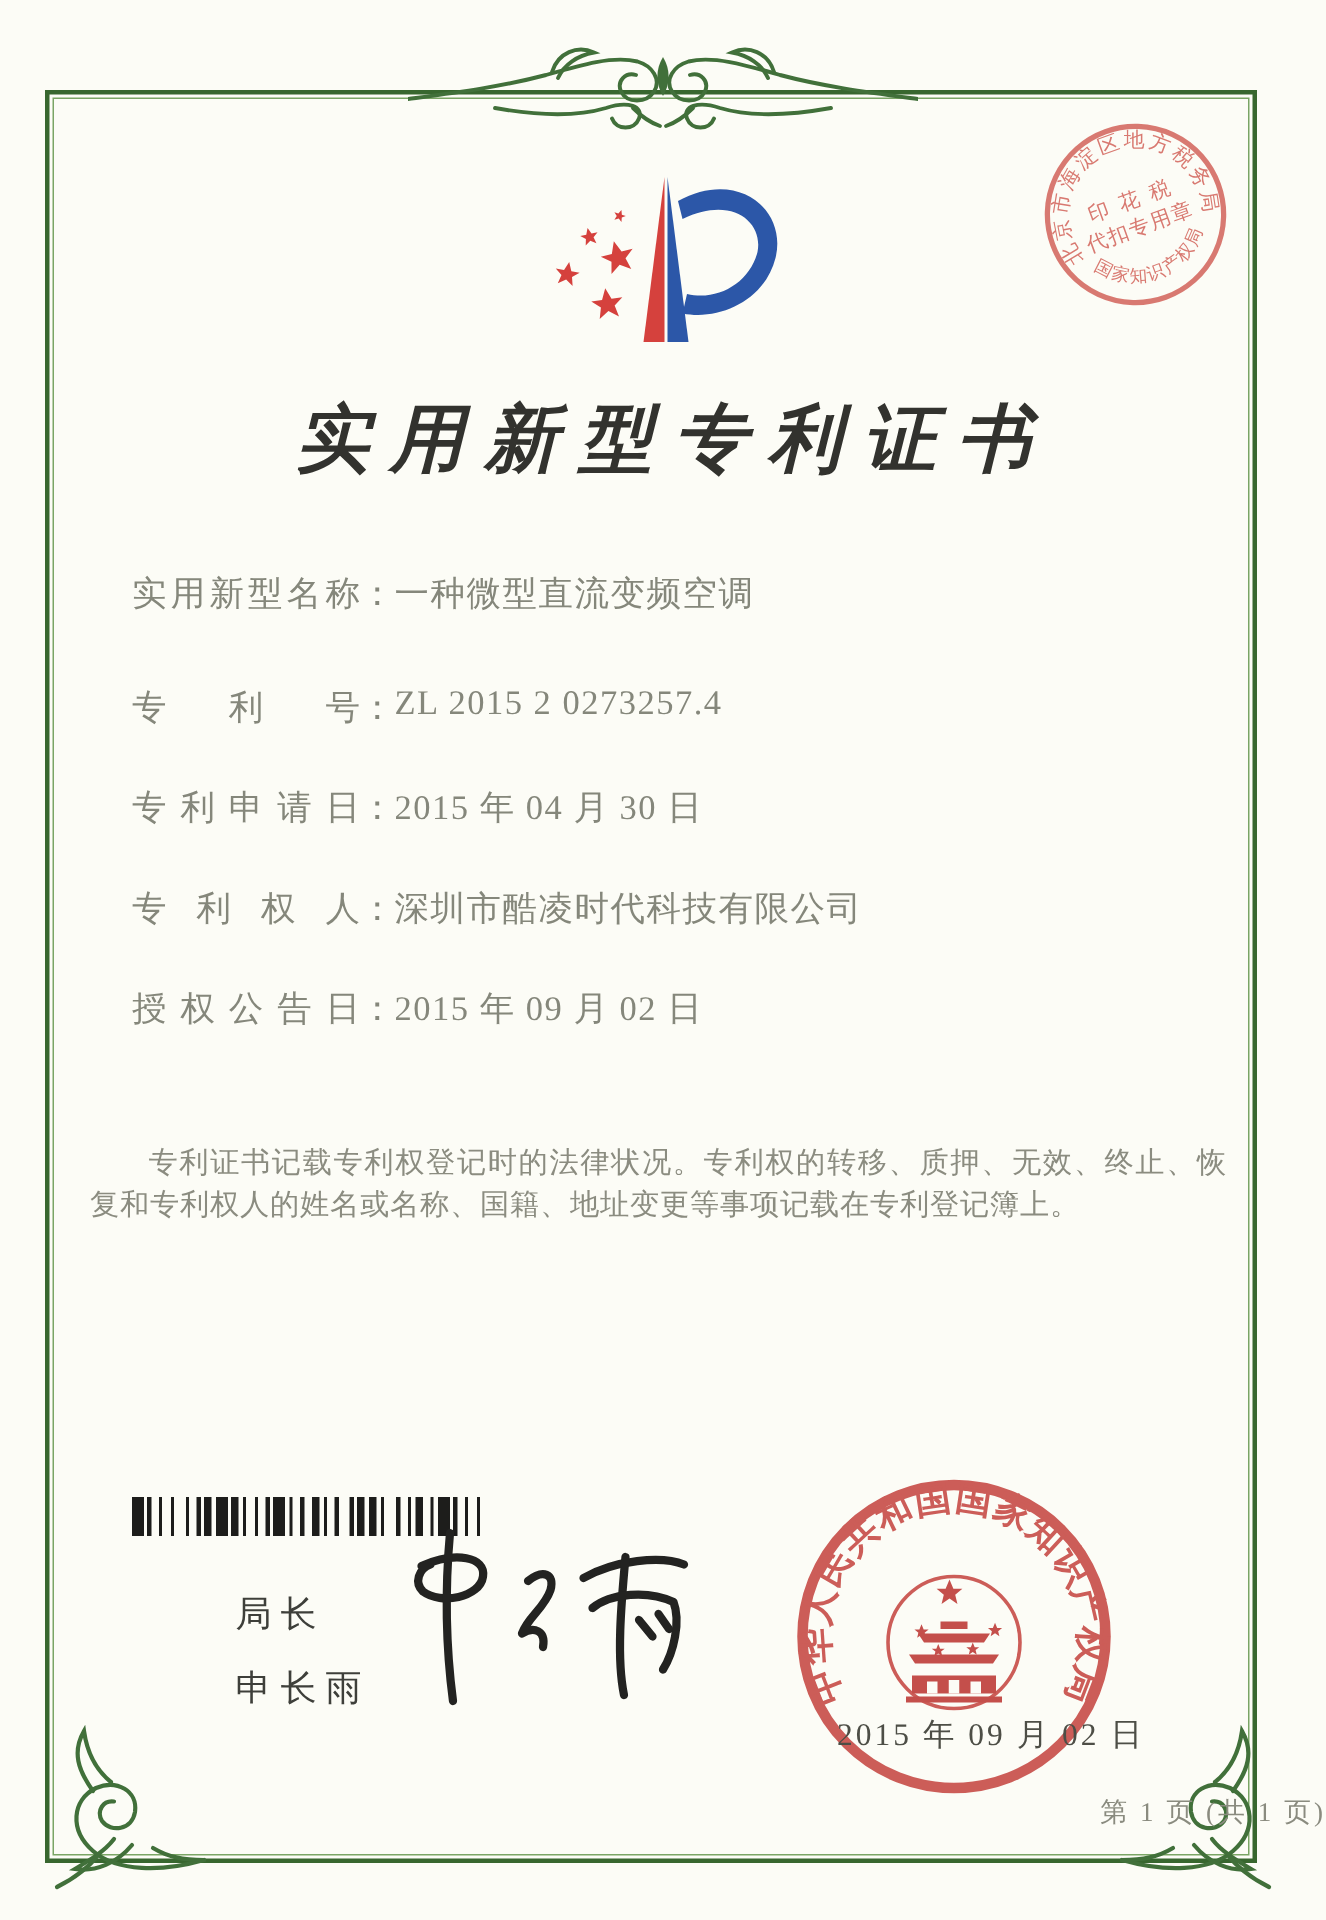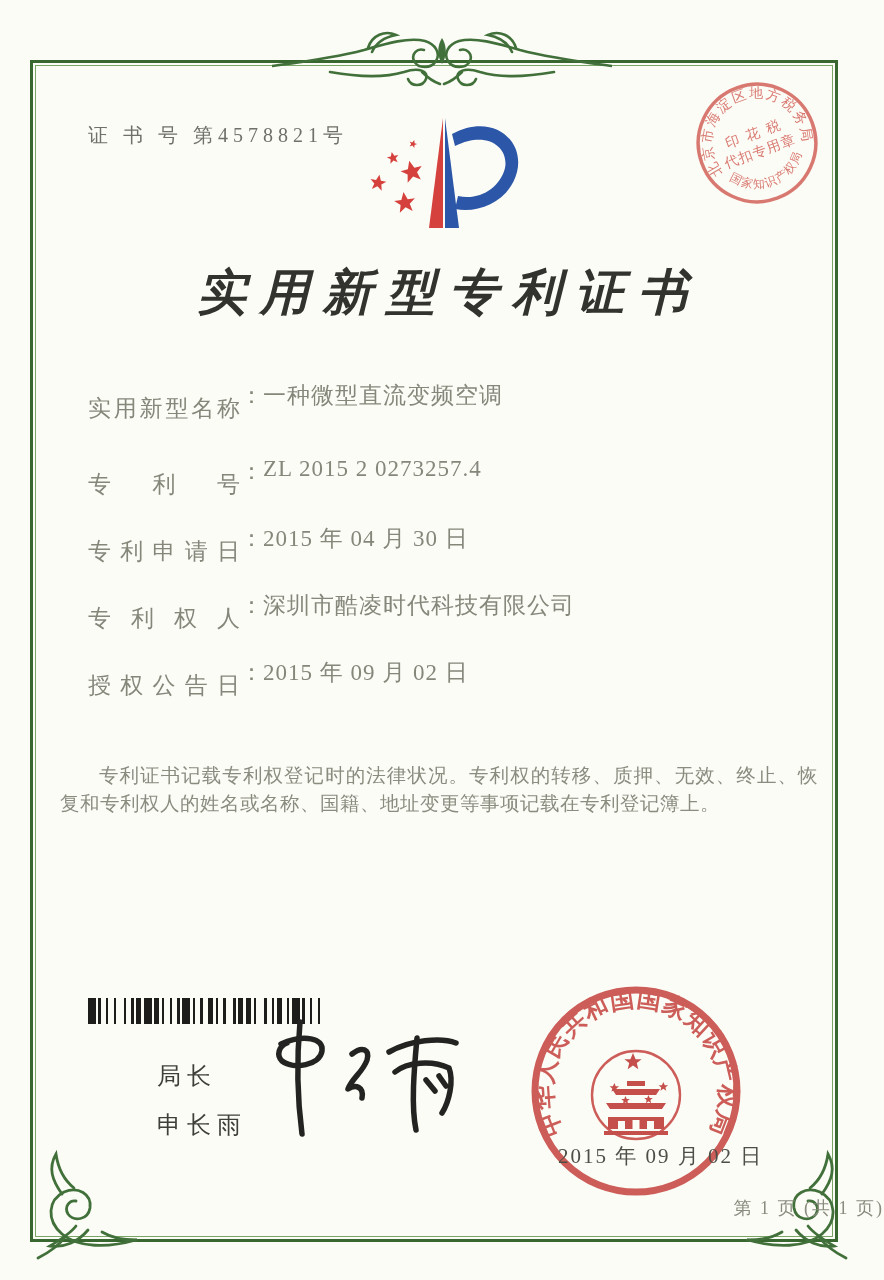--- a/index.html
+++ b/index.html
@@ -31,21 +31,21 @@
   .title-row span {
     font-size:49px; font-weight:bold; color:#32322e;
     letter-spacing:14px; margin-right:-14px;font-style:italic;
   }
   
   .fields { position:absolute; left:88px; top:380px; width:700px; color:#85877b; }
   .field-row { height:24px; margin-bottom:43px; font-size:23px; white-space:nowrap; }
   .field-row:first-child { margin-bottom:52px; }
   .f-label {
     display:inline-block; width:152px; vertical-align:top;
-    text-align:justify; text-align-last:justify;margin-top:13px;
+    text-align:justify; text-align-last:justify;
   }
   .f-colon { display:inline-block; vertical-align:top; }
   .f-value { display:inline-block; vertical-align:top; letter-spacing:1px; }
   
   .body-text {
     position:absolute; left:60px; top:762px; width:758px;
     font-size:19.5px; line-height:27.5px; color:#8b8c80;
     text-align:justify; letter-spacing:.5px;
   }
   .body-text p { margin:0; text-indent:2em; }
@@ -101,21 +101,20 @@
   <svg class="ornament" style="left:736px;top:1148px;" width="132" height="122" viewBox="0 0 132 122">
     <g transform="translate(132,0) scale(-1,1)" stroke="#41703a" fill="none" stroke-width="2.8" stroke-linecap="round">
       <path d="M120,92 C92,100 62,100 46,86 C30,72 32,52 48,44 C62,38 76,46 74,60 C72,72 58,74 52,66 C48,59 53,52 60,53"></path>
       <path d="M46,46 C36,32 32,20 40,6 C42,20 48,32 58,40"></path>
       <path d="M72,82 C62,94 48,100 34,98 C44,92 54,86 60,78"></path>
       <path d="M120,92 C106,92 96,90 86,84"></path>
       <path d="M22,110 C34,104 44,96 50,88"></path>
     </g>
   </svg>
 
-  <div class="cert-no">证 书 号 第4578821号</div>
 
   <svg class="logo" width="170" height="140" viewBox="0 0 170 140">
     <defs>
       <path id="star" d="M0,-10 L2.9,-3.1 L9.5,-3.1 L4.2,1.2 L5.9,8.1 L0,4 L-5.9,8.1 L-4.2,1.2 L-9.5,-3.1 L-2.9,-3.1 Z"></path>
     </defs>
     <g fill="#d5413d">
       <use href="#star" transform="translate(57,34) scale(0.42) rotate(18)"></use>
       <use href="#star" transform="translate(37,48) scale(0.62) rotate(-12)"></use>
       <use href="#star" transform="translate(56,62) scale(1.15) rotate(-14)"></use>
       <use href="#star" transform="translate(22,73) scale(0.85) rotate(10)"></use>

